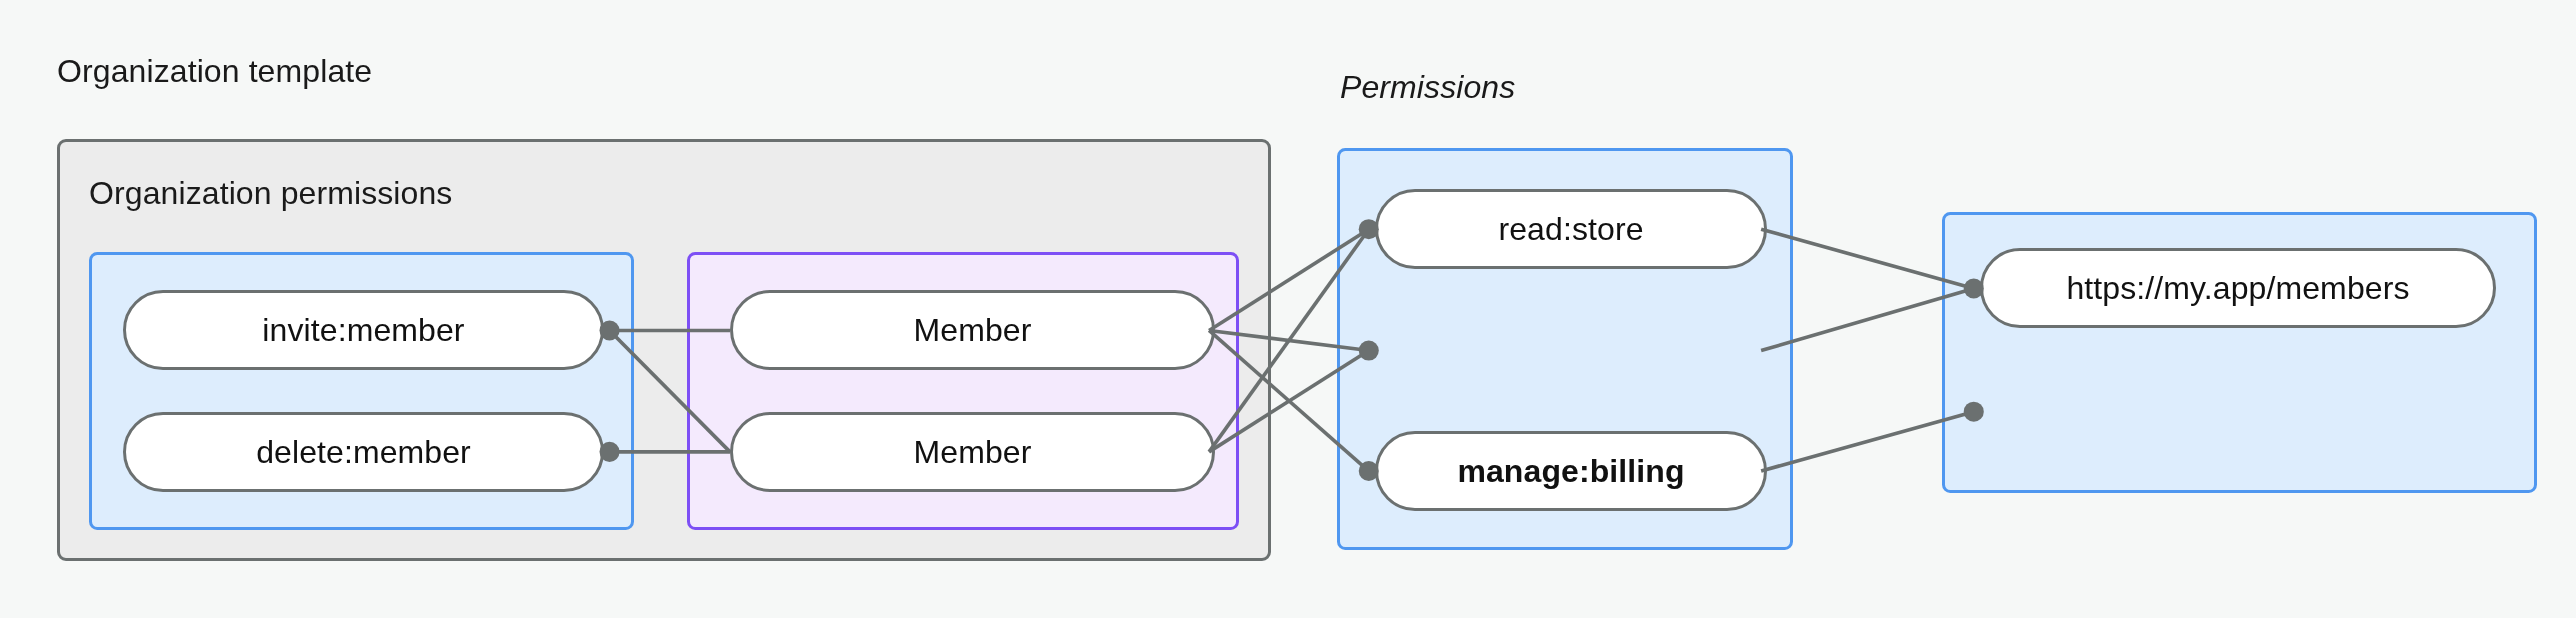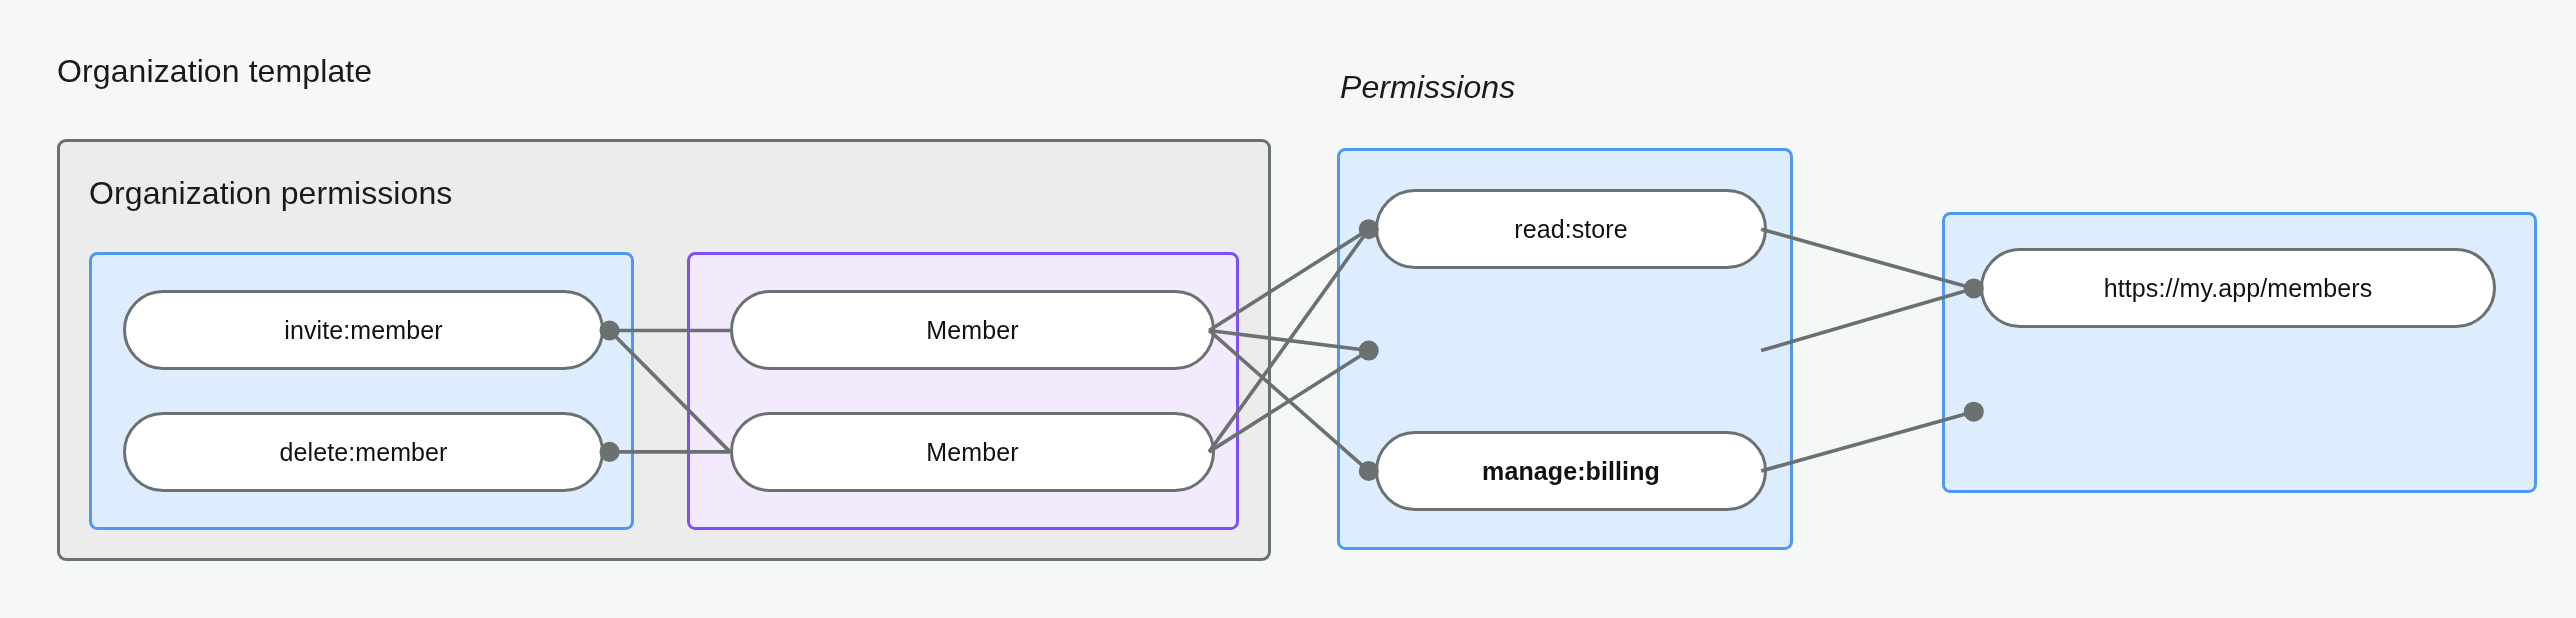--- a/index.html
+++ b/index.html
@@ -61,21 +61,21 @@
     background: #ffffff;
     border: 3.7px solid #6b7070;
     border-radius: 40px;
     box-sizing: border-box;
     display: flex;
     align-items: center;
     justify-content: center;
     z-index: 4;
   }
   .node-label {
-    font-size: 25px;
+    font-size: 32px;
     color: #111111;
     white-space: nowrap;
     letter-spacing: 0.1px;
   }
 </style>
 </head>
 <body>
 
 <div id="canvas">
 

